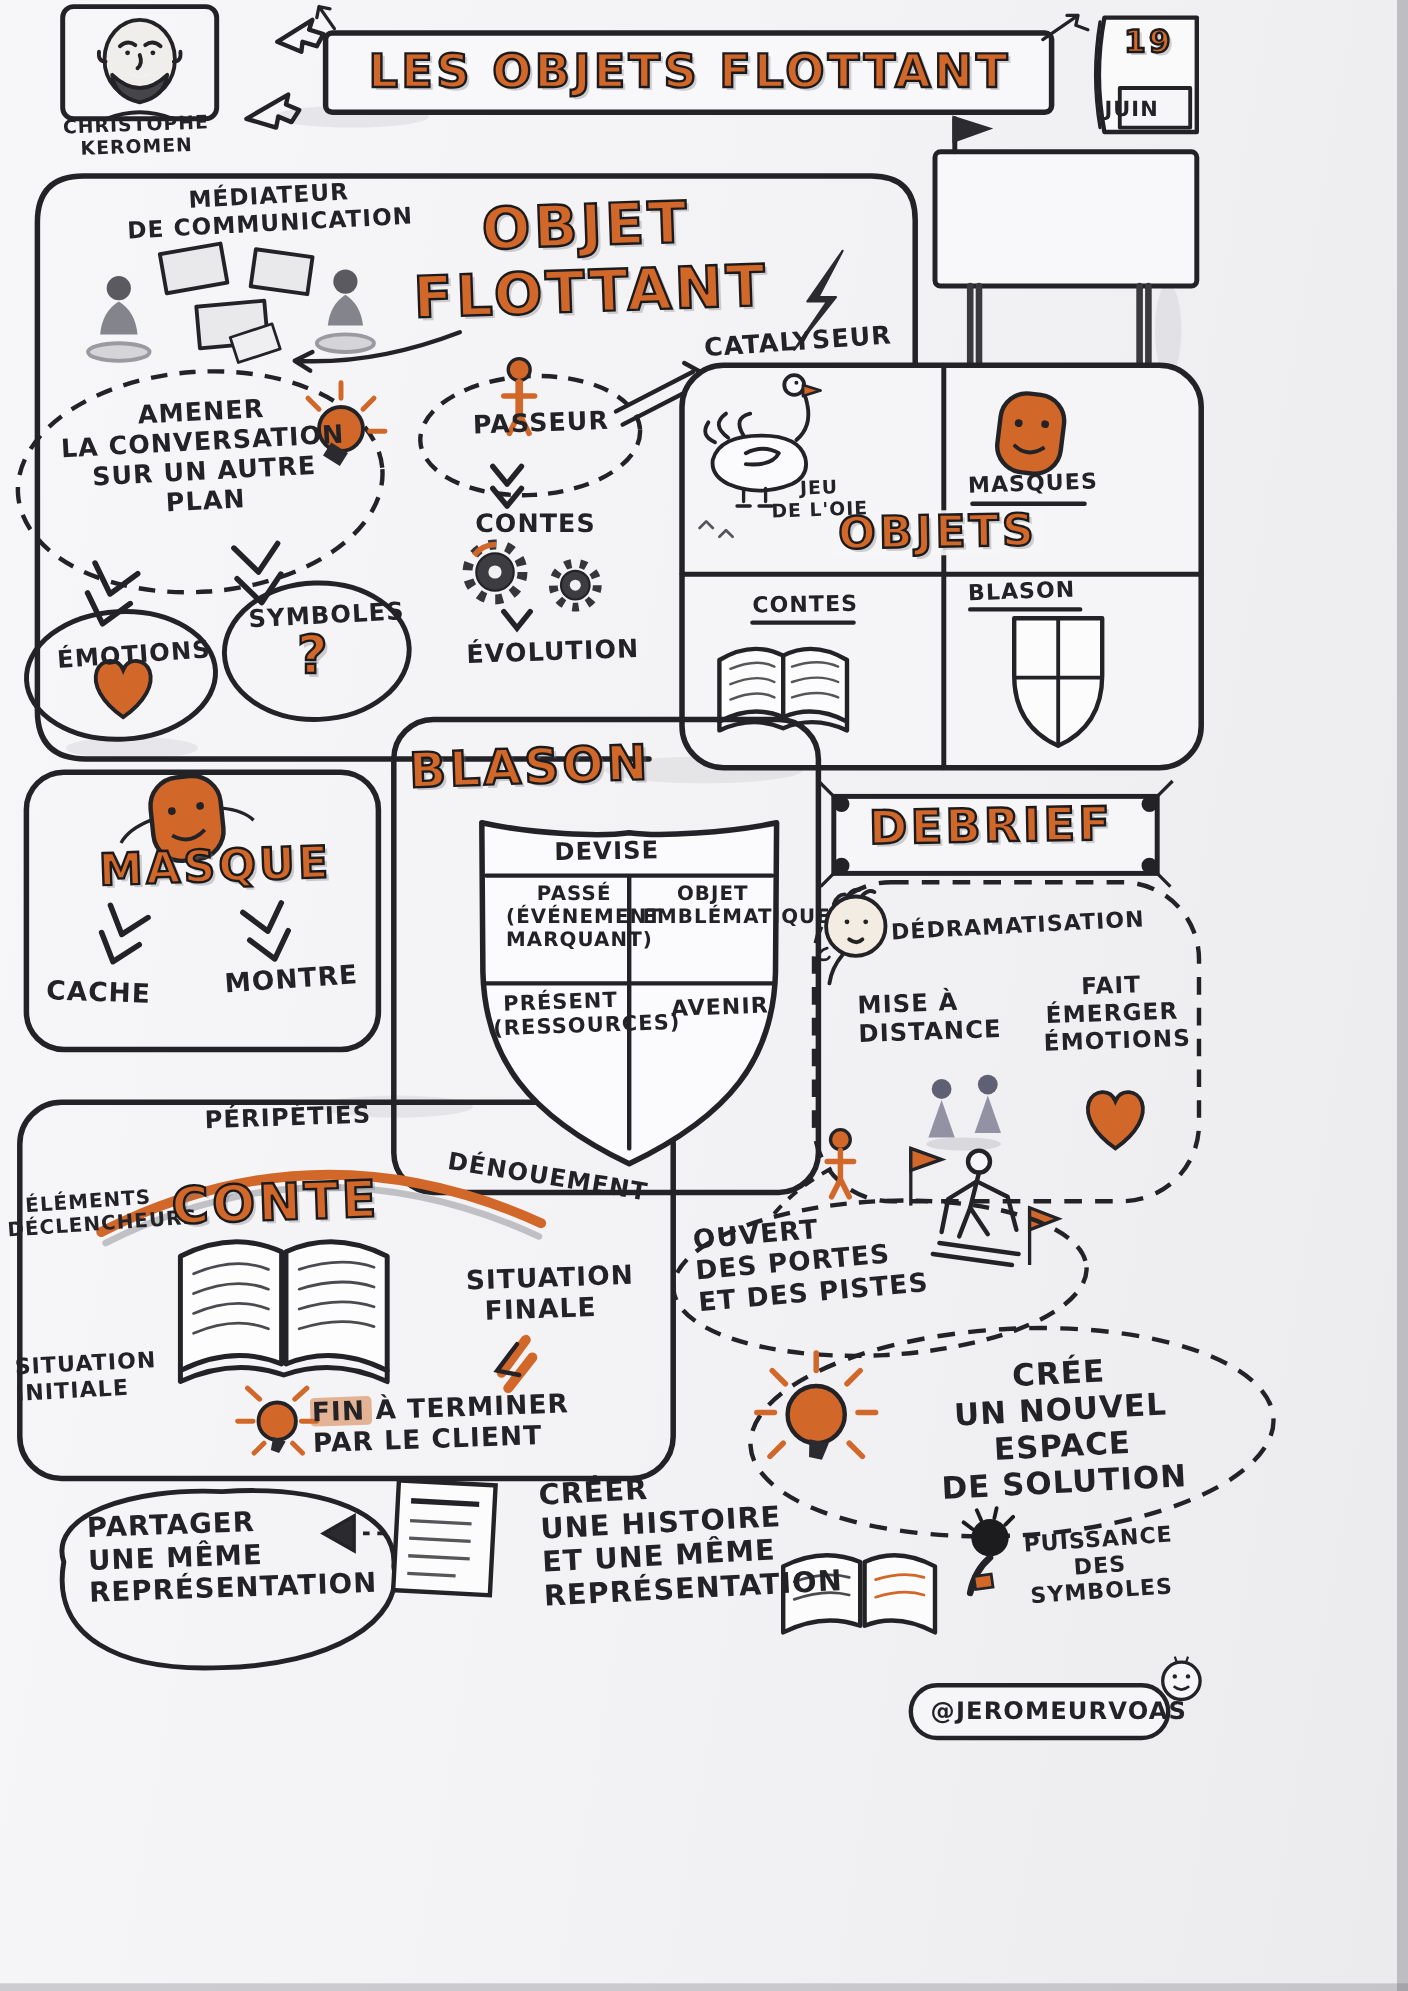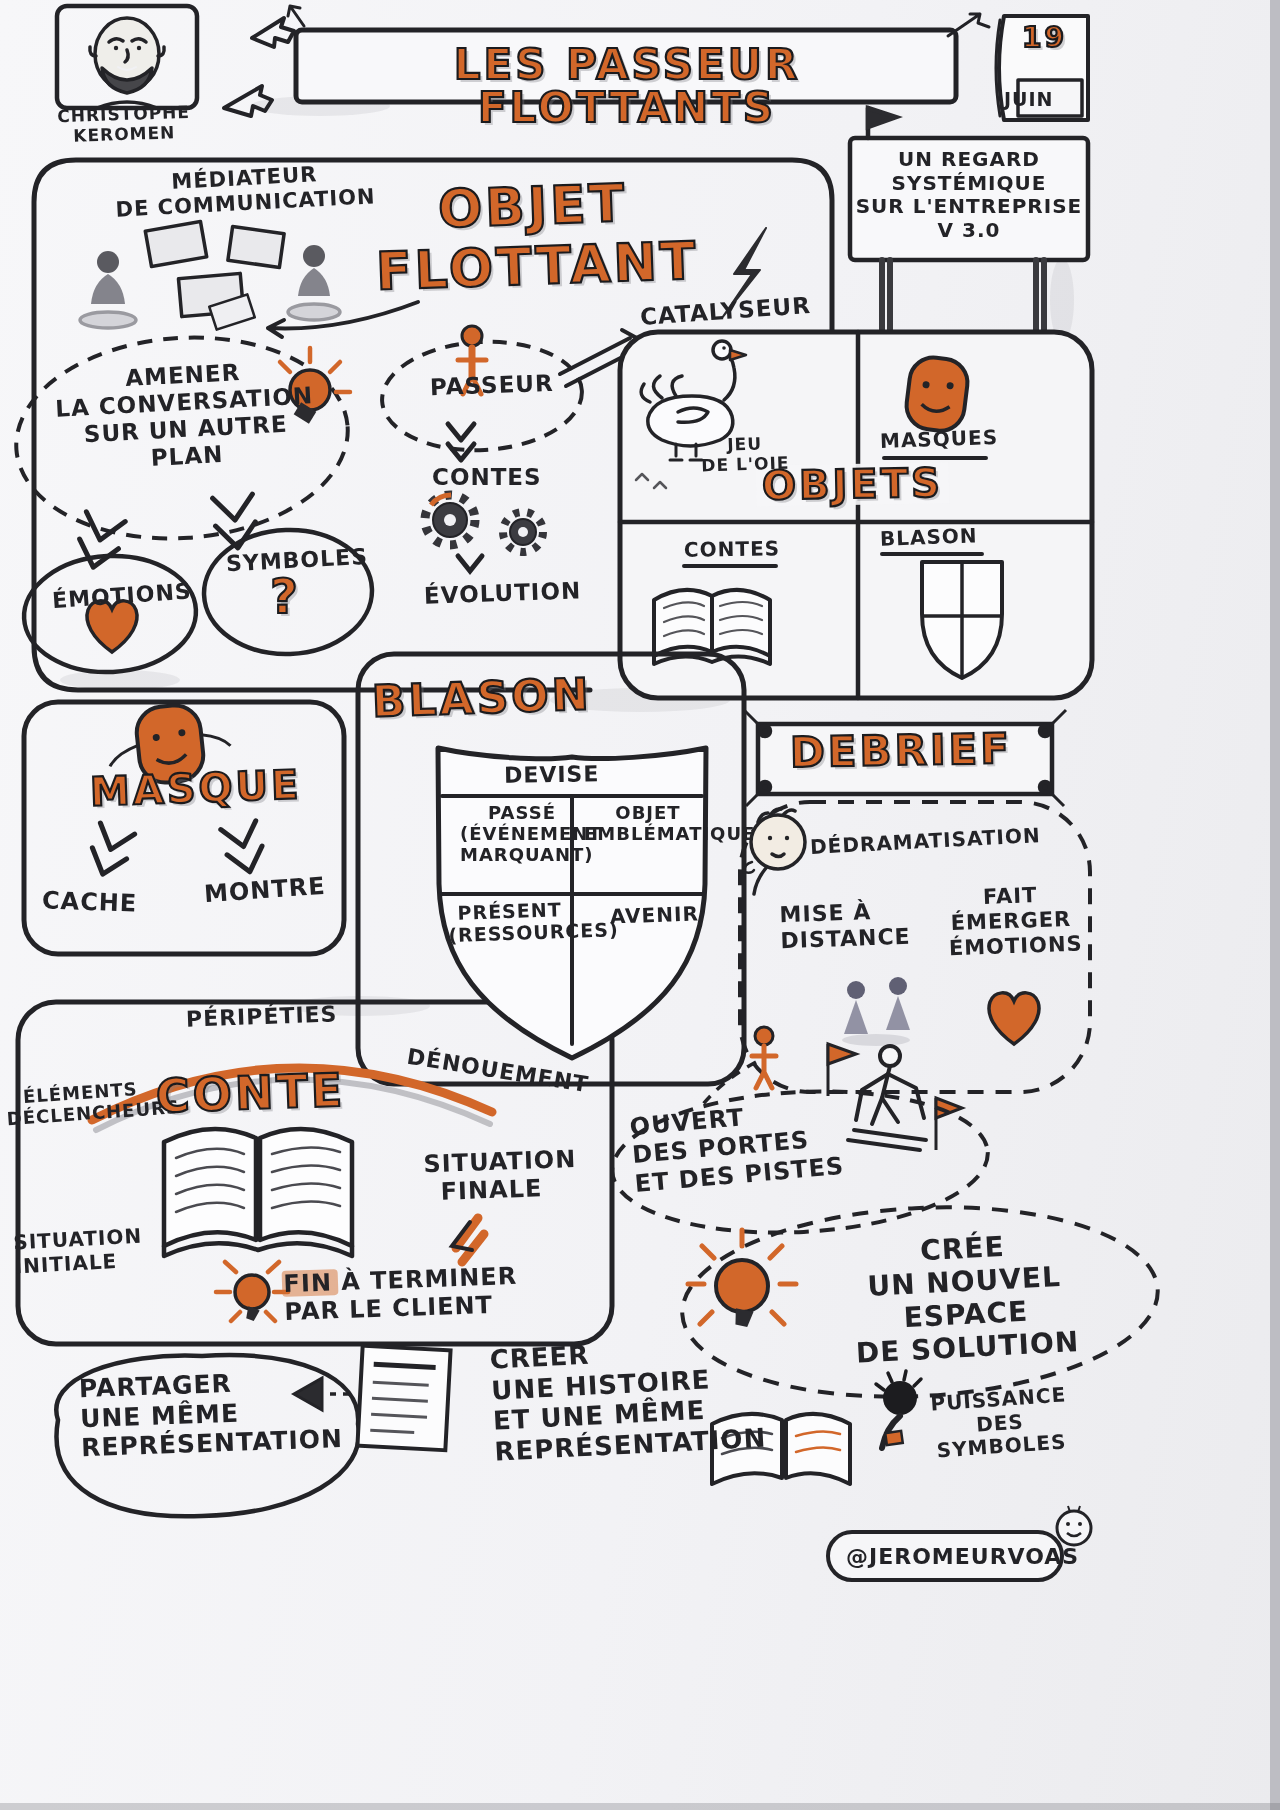--- a/index.html
+++ b/index.html
@@ -303,27 +303,23 @@
       <circle cx="1068" cy="1524" r="2" fill="#232327" stroke="none"></circle>
       <circle cx="1080" cy="1524" r="2" fill="#232327" stroke="none"></circle>
       <path d="M1067 1533 q7 6 14 0" stroke-width="2.5"></path>
       <path d="M1070 1512 l-2 -6 M1078 1512 l2 -6" stroke-width="2"></path>
     </g>
   </g>
 </svg>
 
 <div class="t c" style="left:44px;top:104px;width:160px;font-size:17px;transform:rotate(-2deg)">CHRISTOPHE
 KEROMEN</div>
-<div class="t c block" style="left:302px;top:44px;width:650px;font-size:42px">LES PASSEUR FLOTTANTS</div>
+<div class="t c block" style="left:302px;top:44px;width:650px;font-size:42px">LES OBJETS FLOTTANT</div>
 <div class="t block" style="left:1022px;top:24px;font-size:28px">19</div>
 <div class="t" style="left:1004px;top:88px;font-size:19px">JUIN</div>
-<div class="t c" style="left:854px;top:148px;width:230px;font-size:20px">UN REGARD
-SYSTÉMIQUE
-SUR L'ENTREPRISE
-V 3.0</div>
 
 <div class="t c" style="left:100px;top:166px;width:290px;font-size:21px;transform:rotate(-3deg)">MÉDIATEUR
 DE COMMUNICATION</div>
 <div class="t block" style="left:438px;top:180px;font-size:52px;transform:rotate(-2deg)">OBJET</div>
 <div class="t block" style="left:376px;top:240px;font-size:52px;transform:rotate(-2deg)">FLOTTANT</div>
 <div class="t" style="left:640px;top:298px;font-size:23px;transform:rotate(-4deg)">CATALYSEUR</div>
 <div class="t c" style="left:52px;top:362px;width:266px;font-size:23px;transform:rotate(-3deg)">AMENER
 LA CONVERSATION
 SUR UN AUTRE
 PLAN</div>

